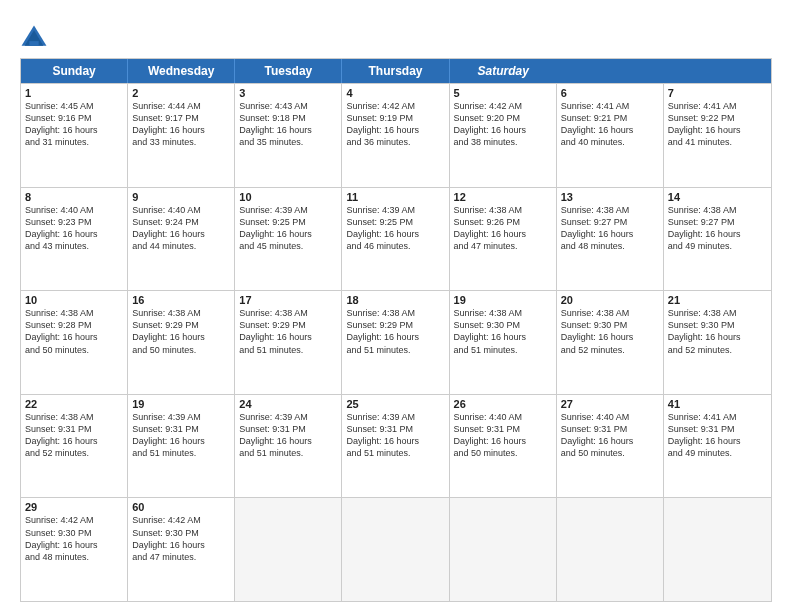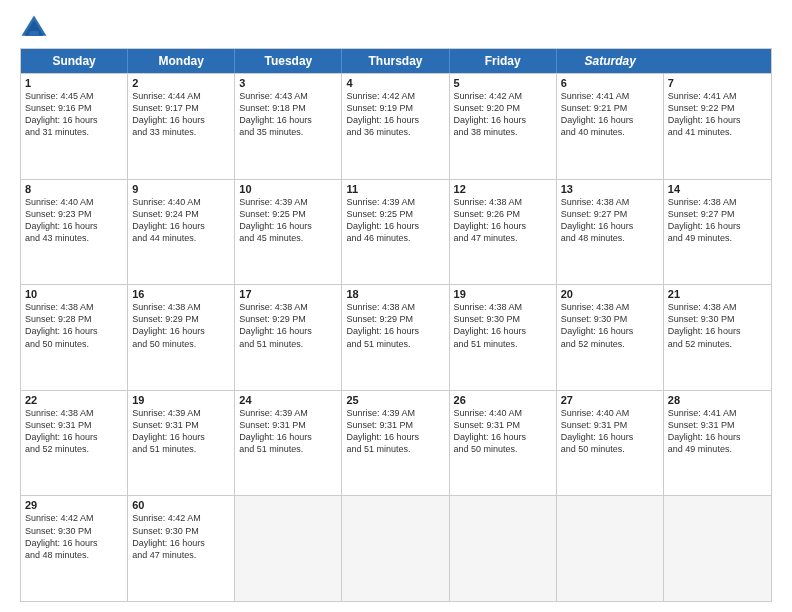--- a/index.html
+++ b/index.html
@@ -6,21 +6,21 @@
     body {
       width: 792px;
       height: 612px;
       font-family: Arial, sans-serif;
       background: #fff;
       overflow: hidden;
     }
     .page {
       width: 792px;
       height: 612px;
-      padding: 14px 20px 10px 20px;
+      padding: 24px 20px 10px 20px;
       display: flex;
       flex-direction: column;
     }
     .header {
       display: flex;
       justify-content: space-between;
       align-items: flex-start;
       margin-bottom: 6px;
     }
     .logo {
@@ -134,24 +134,23 @@
     </div>
     <div class="title-block">
       <div class="calendar-title"></div>
       <div class="calendar-subtitle"></div>
     </div>
   </div>
 
   <div class="calendar">
     <div class="calendar-header-row">
     <div class="col-header">Sunday</div>
-        <div class="col-header">Monday</div>
+        <div class="col-header">Wednesday</div>
         <div class="col-header">Tuesday</div>
         <div class="col-header">Thursday</div>
-        <div class="col-header">Friday</div>
         <div class="col-header">Saturday</div>
       </div>
     <div class="calendar-body">
     <div class="cal-row">
           <div class="cal-cell">
             <span class="day-num">1</span>
             <div class="cell-text">Sunrise: 4:45 AM<br>Sunset: 9:16 PM<br>Daylight: 16 hours<br>and 31 minutes.</div>
           </div>
           <div class="cal-cell">
             <span class="day-num">2</span>
@@ -257,21 +256,21 @@
           </div>
           <div class="cal-cell">
             <span class="day-num">26</span>
             <div class="cell-text">Sunrise: 4:40 AM<br>Sunset: 9:31 PM<br>Daylight: 16 hours<br>and 50 minutes.</div>
           </div>
           <div class="cal-cell">
             <span class="day-num">27</span>
             <div class="cell-text">Sunrise: 4:40 AM<br>Sunset: 9:31 PM<br>Daylight: 16 hours<br>and 50 minutes.</div>
           </div>
           <div class="cal-cell">
-            <span class="day-num">28</span>
+            <span class="day-num">41</span>
             <div class="cell-text">Sunrise: 4:41 AM<br>Sunset: 9:31 PM<br>Daylight: 16 hours<br>and 49 minutes.</div>
           </div>
         </div>
         <div class="cal-row">
           <div class="cal-cell">
             <span class="day-num">29</span>
             <div class="cell-text">Sunrise: 4:42 AM<br>Sunset: 9:30 PM<br>Daylight: 16 hours<br>and 48 minutes.</div>
           </div>
           <div class="cal-cell">
             <span class="day-num">60</span>

